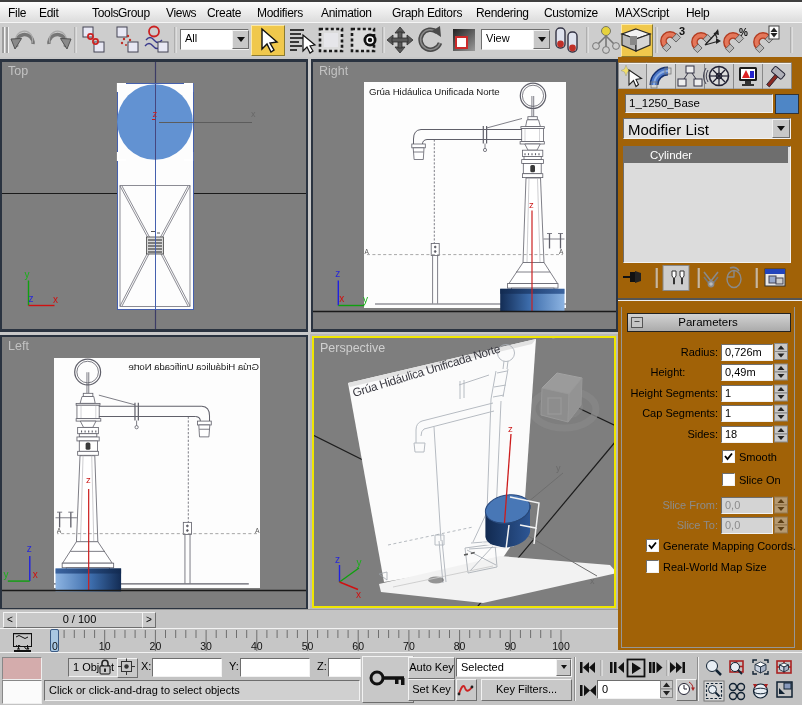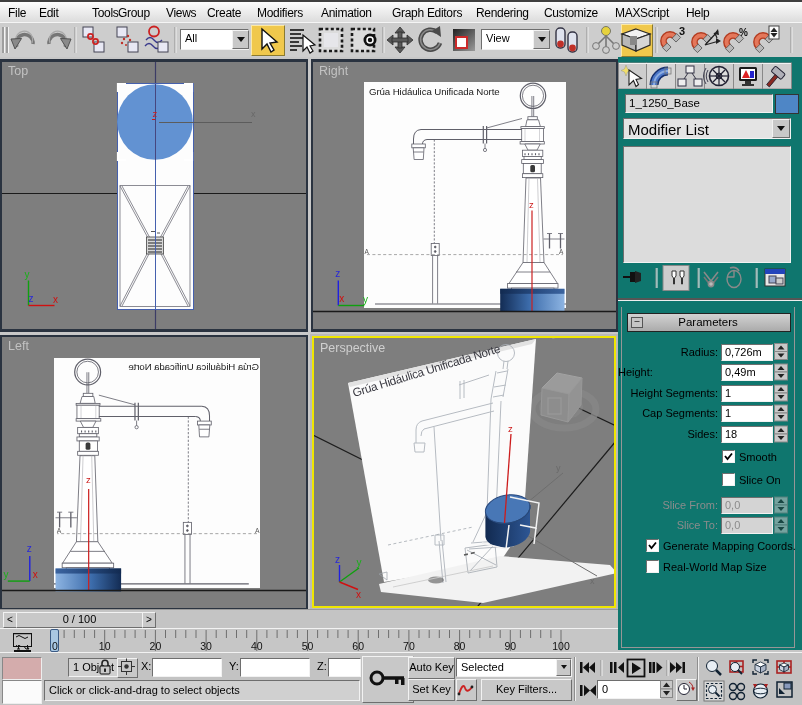--- a/index.html
+++ b/index.html
@@ -445,21 +445,21 @@
 <line x1="26.5" y1="245" x2="46" y2="231" stroke="#0fa00f" stroke-width="1.4"></line>
 <line x1="26.5" y1="245" x2="45" y2="252.5" stroke="#d01010" stroke-width="1.4"></line>
 <text x="22" y="226" fill="#2828d8">z</text>
 <text x="43.5" y="228.5" fill="#18b018">y</text>
 <text x="43" y="261" fill="#d01010">x</text>
 </g>
 <text x="7" y="15" font-size="12.5" fill="#cfcfcf" font-family="Liberation Sans,sans-serif">Perspective</text>
 </svg>
 <div class="abs" style="left:312px;top:336px;width:304px;height:272px;border:2px solid #efe600;box-sizing:border-box;"></div>
 
-<div class="abs" id="cmdpanel" style="left:618px;top:57px;width:184px;height:593px;background:#0f766e;">
+<div class="abs" id="cmdpanel" style="left:618px;top:57px;width:184px;height:593px;background:#a16207;">
 
 <svg class="abs" style="left:0;top:5px;" width="184" height="27" viewBox="0 0 184 27">
 <g>
 <rect x="0.5" y="1" width="28" height="26" fill="#cdcdcd" stroke="#888"></rect>
 <rect x="28.5" y="1" width="29" height="26" fill="#d6d6d6" stroke="#888"></rect>
 <rect x="57.5" y="1" width="29" height="26" fill="#cdcdcd" stroke="#888"></rect>
 <rect x="86.5" y="1" width="29" height="26" fill="#cdcdcd" stroke="#888"></rect>
 <rect x="115.5" y="1" width="29" height="26" fill="#cdcdcd" stroke="#888"></rect>
 <rect x="144.5" y="1" width="29" height="26" fill="#cdcdcd" stroke="#888"></rect>
 <line x1="1" y1="1.5" x2="173" y2="1.5" stroke="#f2f2f2"></line>
@@ -507,20 +507,23 @@
 
 <div class="sunken" style="left:7px;top:37px;width:146px;height:17px;background:#d9d9d9;"></div>
 <div class="lbl" style="left:11px;top:40px;font-size:11.5px;">1_1250_Base</div>
 <div class="abs" style="left:157px;top:37px;width:22px;height:18px;background:#4e86c6;border:1px solid #333;"></div>
 
 <div class="sunken" style="left:5px;top:61px;width:166px;height:19px;background:#e4e4e4;"></div>
 <div class="lbl" style="left:10px;top:64px;font-size:15px;">Modifier List</div>
 <div class="btn" style="left:154px;top:62px;width:16px;height:17px;"><span style="display:inline-block;margin-top:6px;width:0;height:0;border:4px solid transparent;border-top:5px solid #111;"></span></div>
 
 <div class="sunken" style="left:5px;top:89px;width:166px;height:115px;background:#dcdcdc;"></div>
+<div class="abs" style="left:6px;top:90px;width:164px;height:16px;background:#6e6e6e;color:#fff;font-size:11.5px;">
+      <span style="position:absolute;left:26px;top:2px;">Cylinder</span>
+    </div>
 
 <svg class="abs" style="left:0;top:208px;" width="184" height="26" viewBox="0 0 184 26">
 <g transform="translate(14,12)">
 <rect x="-2" y="-5" width="5" height="10" fill="#111"></rect>
 <polygon points="3,-6 9,-4 9,4 3,6" fill="#222"></polygon>
 <line x1="-2" y1="0" x2="-9" y2="0" stroke="#111" stroke-width="2"></line>
 </g>
 <line x1="38" y1="3" x2="38" y2="23" stroke="#9a9a9a"></line>
       <line x1="39" y1="3" x2="39" y2="23" stroke="#eee"></line>
 <rect x="45" y="0.5" width="26" height="25" fill="#cdcdcd" stroke="#888"></rect>
@@ -557,21 +560,21 @@
 <div class="abs" style="left:3px;top:3px;width:10px;height:9px;background:#c6c6c6;border:1px solid #555;font-size:9px;line-height:7px;text-align:center;">–</div>
 <div class="abs" style="left:0;top:2px;width:160px;text-align:center;font-size:11.5px;color:#000;">Parameters</div>
 </div>
 </div>
 
 <div id="params" style="position:absolute;left:0;top:0;font-size:11.5px;">
 <div class="lbl" style="left:618px;top:346px;width:100px;text-align:right;">Radius:</div>
 <div class="sunken" style="left:721px;top:344px;width:50px;height:15px;">
       <span style="position:absolute;left:3px;top:1px;">0,726m</span>
     </div>
-<div class="lbl" style="left:618px;top:366px;width:100px;text-align:left;">Height:</div>
+<div class="lbl" style="left:618px;top:366px;width:100px;text-align:center;">Height:</div>
 <div class="sunken" style="left:721px;top:364px;width:50px;height:15px;">
       <span style="position:absolute;left:3px;top:1px;">0,49m</span>
     </div>
 <div class="lbl" style="left:598px;top:387px;width:120px;text-align:right;">Height Segments:</div>
 <div class="sunken" style="left:721px;top:385px;width:50px;height:15px;">
       <span style="position:absolute;left:3px;top:1px;">1</span>
     </div>
 <div class="lbl" style="left:598px;top:407px;width:120px;text-align:right;">Cap Segments:</div>
 <div class="sunken" style="left:721px;top:405px;width:50px;height:15px;">
       <span style="position:absolute;left:3px;top:1px;">1</span>

